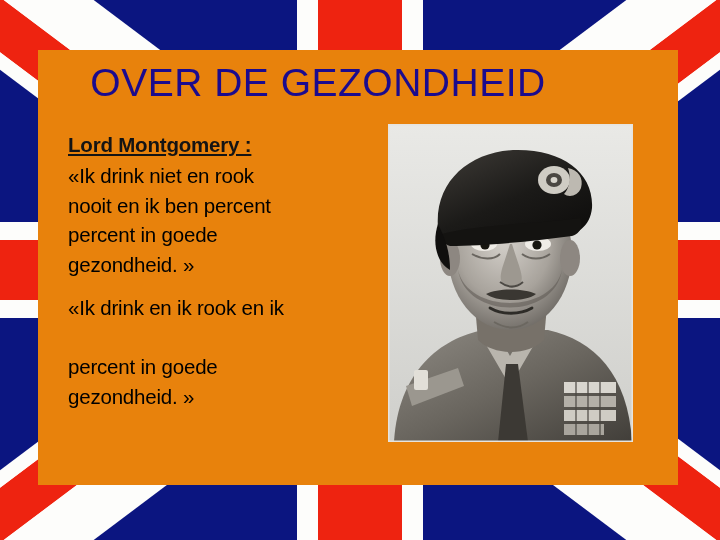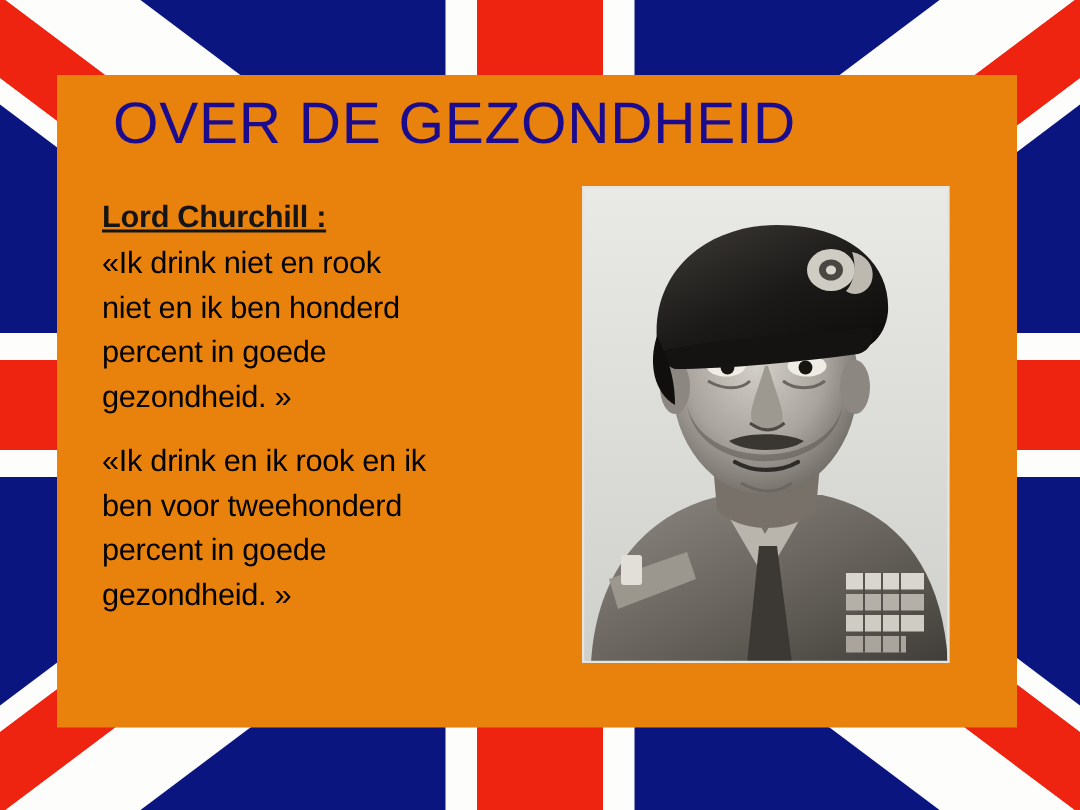--- a/index.html
+++ b/index.html
@@ -100,20 +100,21 @@
     left: 0;
     top: 12px;
     width: 530px;
     text-align: center;
     color: #1b0b8e;
     font-size: 39px;
     font-weight: normal;
     letter-spacing: 0.5px;
     line-height: 1.1;
     white-space: nowrap;
+    padding-left: 15px;
   }
 
   .text-col {
     position: absolute;
     left: 30px;
     top: 83px;
     width: 300px;
     color: #1a1a1a;
   }
 
@@ -170,33 +171,33 @@
     <div class="cross-r-h"></div>
   </div>
 
   <div class="panel">
 
     <div class="title">OVER DE GEZONDHEID</div>
 
     <div class="text-col">
 
       <div>
-        <div class="speaker">Lord Churchill :</div>
+        <div class="speaker">Lord Montgomery :</div>
         <p class="quote">
           <span>«Ik drink niet en rook</span><br>
-          <span>niet en ik ben honderd</span><br>
+          <span>nooit en ik ben percent</span><br>
           <span>percent in goede</span><br>
           <span>gezondheid. »</span>
         </p>
       </div>
 
       <div class="block2">
         <p class="quote last">
           <span>«Ik drink en ik rook en ik</span><br>
-          <span>ben voor tweehonderd</span><br>
+          <br>
           <span>percent in goede</span><br>
           <span>gezondheid. »</span>
         </p>
       </div>
 
     </div>
 
     <div class="photo">
       <svg viewBox="0 0 245 318" preserveAspectRatio="xMidYMid slice">
         <defs>

